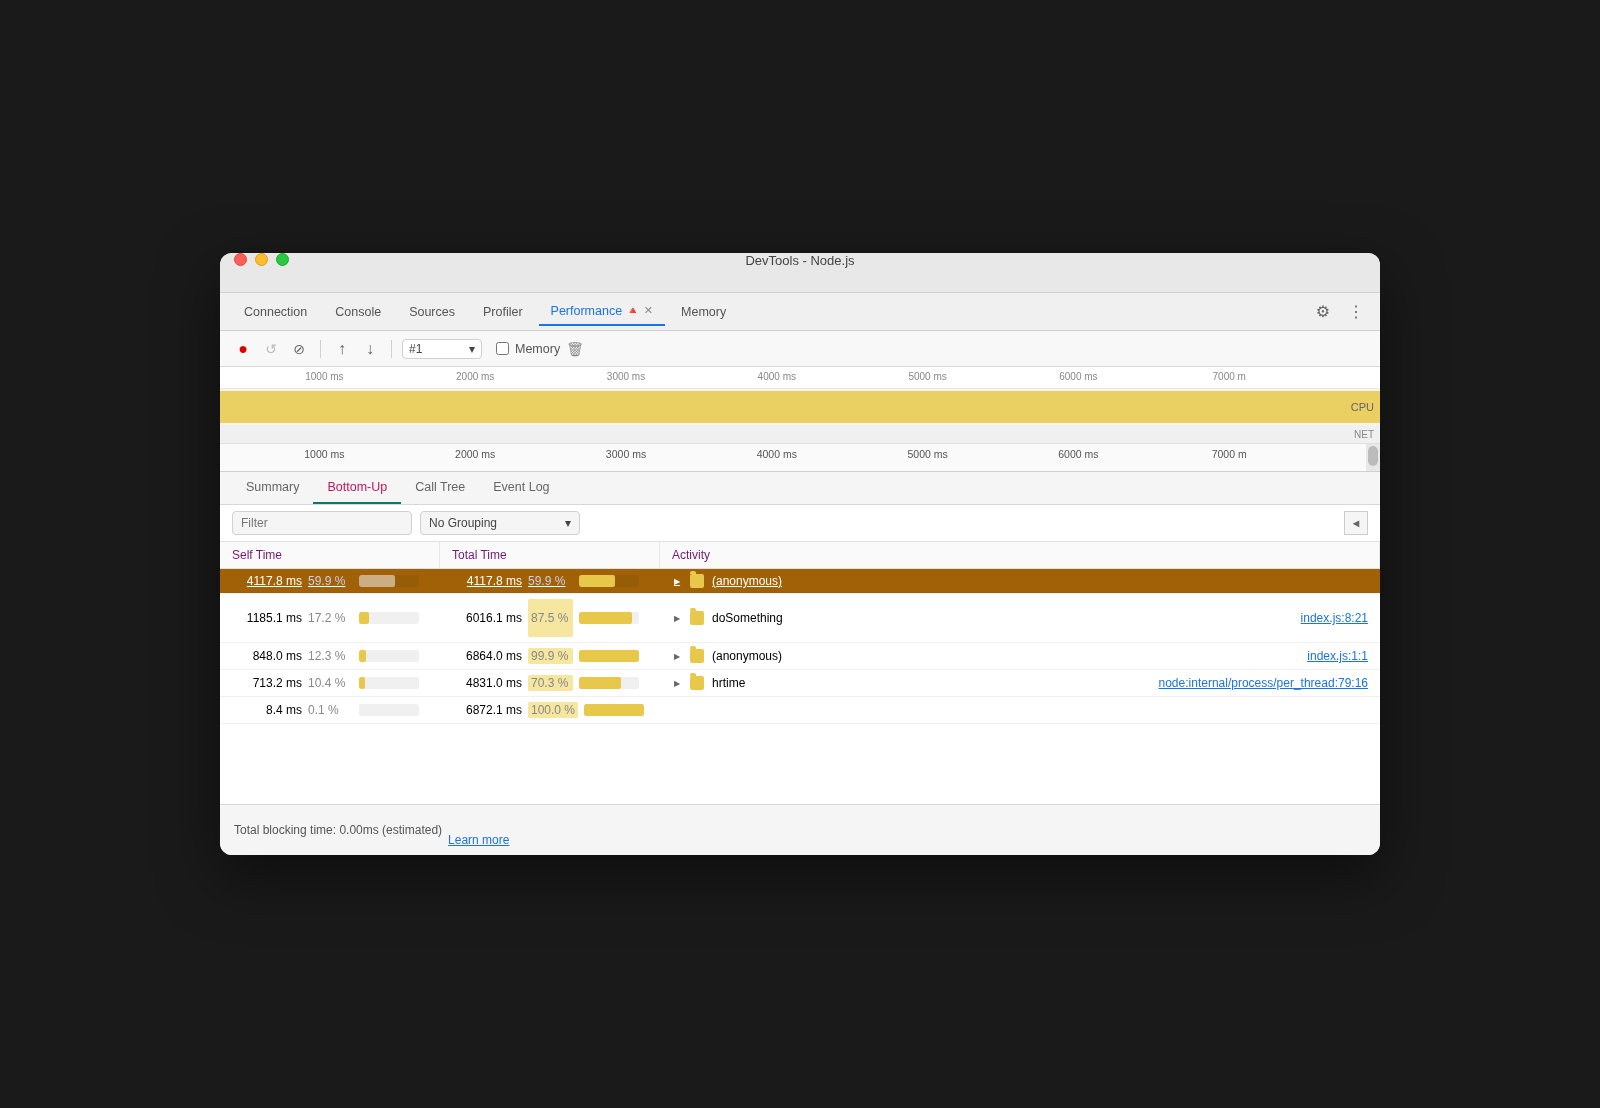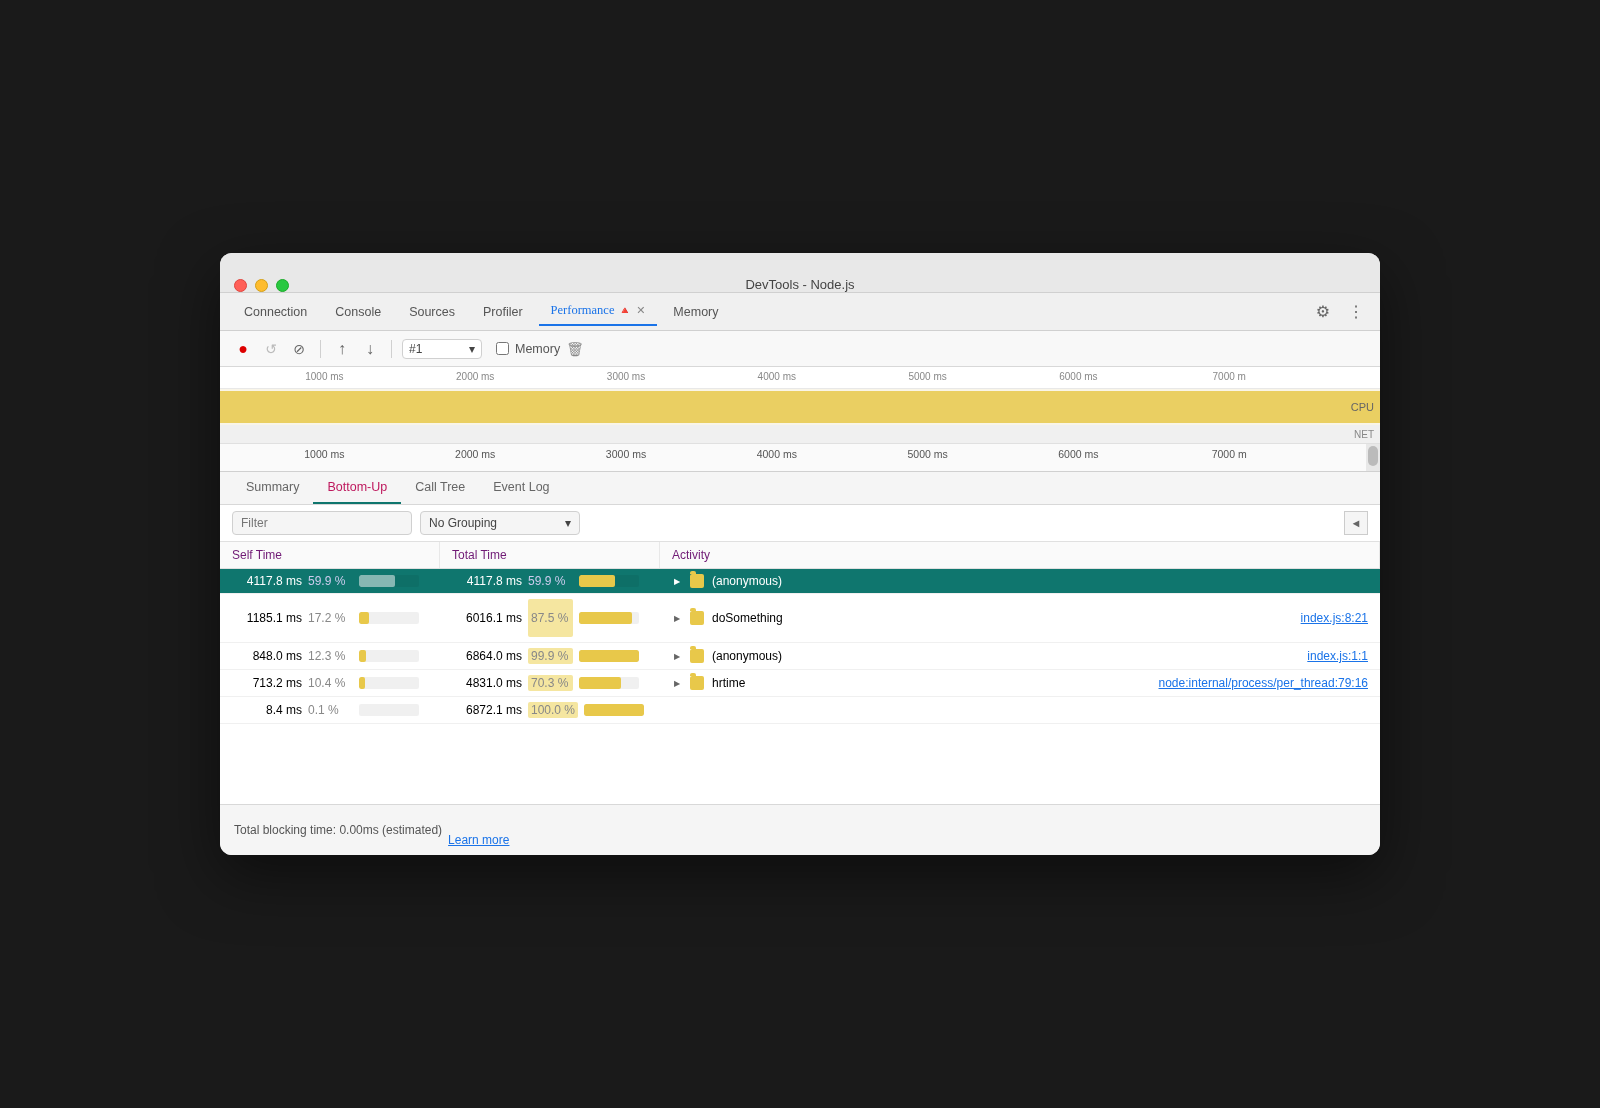--- a/index.html
+++ b/index.html
@@ -15,21 +15,21 @@
       width: 1160px;
       background: #f0f0f0;
       border-radius: 12px;
       box-shadow: 0 20px 60px rgba(0,0,0,0.5);
       overflow: hidden;
     }
     .titlebar {
       background: #e8e8e8;
       height: 40px;
       display: flex;
-      align-items: flex-end;
+      align-items: flex-start;
       padding: 0 14px;
       border-bottom: 1px solid #d0d0d0;
       position: relative;
     }
     .traffic-lights {
       display: flex;
       gap: 8px;
       align-items: center;
     }
     .traffic-light {
@@ -64,21 +64,20 @@
       color: #555;
       cursor: pointer;
       border-radius: 4px;
       white-space: nowrap;
     }
     .nav-tab.active {
       color: #1a73e8;
       border-bottom: 2px solid #1a73e8;
       font-weight: 500;
       border-radius: 0;
-      font-family: Liberation Serif, serif;
     }
     .nav-right {
       margin-left: auto;
       display: flex;
       gap: 10px;
       align-items: center;
     }
     .nav-icon-btn {
       color: #666;
       cursor: pointer;
@@ -287,21 +286,21 @@
       font-weight: 500;
       border-right: 1px solid #e8e8e8;
       cursor: pointer;
     }
     .table-row {
       display: grid;
       grid-template-columns: 220px 220px 1fr;
       border-bottom: 1px solid #f0f0f0;
       align-items: center;
     }
-    .table-row.selected { background: #0f766e; color: #fff; }
+    .table-row.selected { background: #a16207; color: #fff; text-decoration: underline; }
     .self-time-cell {
       display: flex;
       align-items: center;
       gap: 6px;
       padding: 5px 12px;
     }
     .time-value {
       font-size: 12px;
       min-width: 70px;
       text-align: right;

